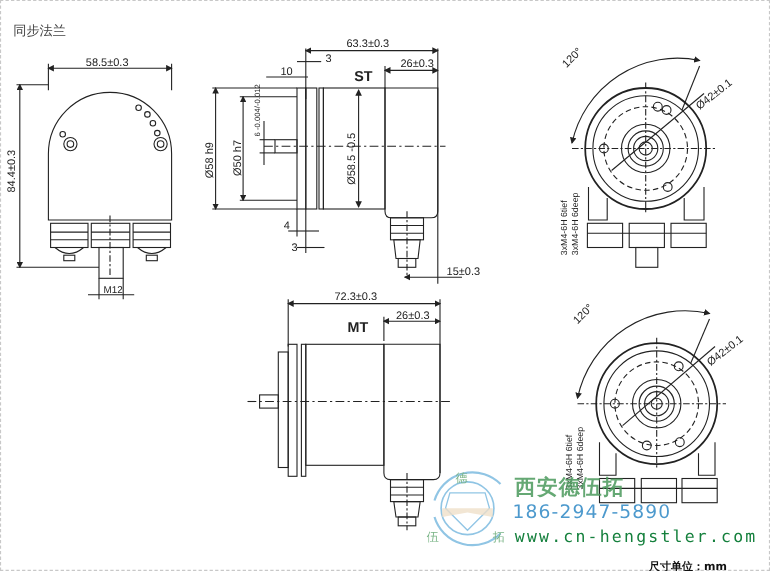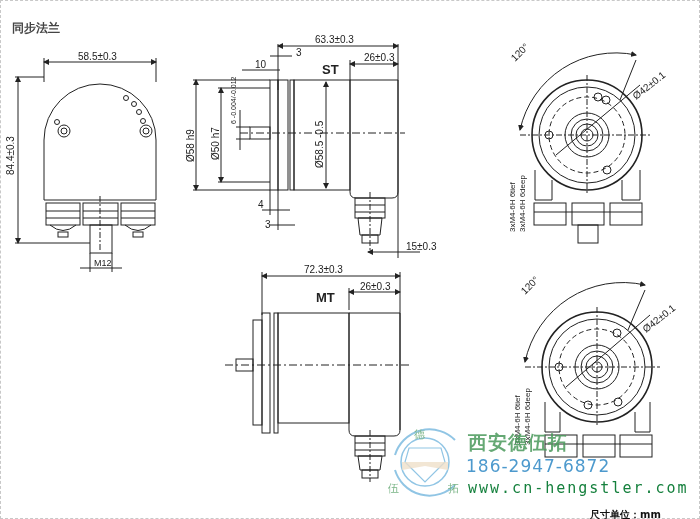--- a/index.html
+++ b/index.html
@@ -1,20 +1,20 @@
 <!DOCTYPE html>
 <html><head>
 <meta charset="utf-8">
 <style>
   html, body { margin:0; padding:0; background:#ffffff; }
   body { width:700px; height:519px; position:relative; overflow:hidden; font-family:"DejaVu Sans", sans-serif; }
   .frame { position:absolute; left:0; top:0; width:698px; height:517px; border:1px dashed #c8c8c8; }
   svg { position:absolute; left:0; top:0; }
   .t { font-family:"Liberation Sans", sans-serif; fill:#222; }
-  .title { position:absolute; left:12px; top:20px; font-size:12px; color:#444;font-weight:bold; }
+  .title { position:absolute; left:12px; top:20px; font-size:12px; color:#444; }
   .wm-cn { position:absolute; left:468px; top:430px; font-size:19px; color:#4b9a5c; font-family:Liberation Mono, monospace; font-weight:bold; letter-spacing:1px; opacity:.85;}
   .wm-tel { position:absolute; left:466px; top:456px; font-size:17px; color:#3a8fc8; letter-spacing:1px; opacity:.9; font-family:"DejaVu Sans", sans-serif;}
   .wm-url { position:absolute; left:468px; top:479px; font-size:15px; color:#15803d; letter-spacing:2px; font-family:"DejaVu Sans Mono", monospace;}
   .unit { position:absolute; left:590px; top:494px; font-size:10px; font-weight:bold; color:#111;margin-top:14px; }
 </style>
 </head>
 <body>
 
 <div class="frame"></div>
 <div class="title">同步法兰</div>
@@ -222,15 +222,15 @@
     <text x="525" y="232" font-size="8" transform="rotate(-90 525 232)">3xM4-6H 6deep</text>
 
     <text x="525" y="295" transform="rotate(-45 525 295)">120°</text>
     <text x="646" y="333" transform="rotate(-38 646 333)">Ø42±0.1</text>
     <text x="520" y="445" font-size="8" transform="rotate(-90 520 445)">3xM4-6H 6tief</text>
     <text x="530" y="445" font-size="8" transform="rotate(-90 530 445)">3xM4-6H 6deep</text>
   </g>
 </svg>
 
 <div class="wm-cn">西安德伍拓</div>
-<div class="wm-tel">186-2947-6872</div>
+<div class="wm-tel">186-2947-5890</div>
 <div class="wm-url">www.cn-hengstler.com</div>
 <div class="unit">尺寸单位：mm</div>
 
 </body></html>

